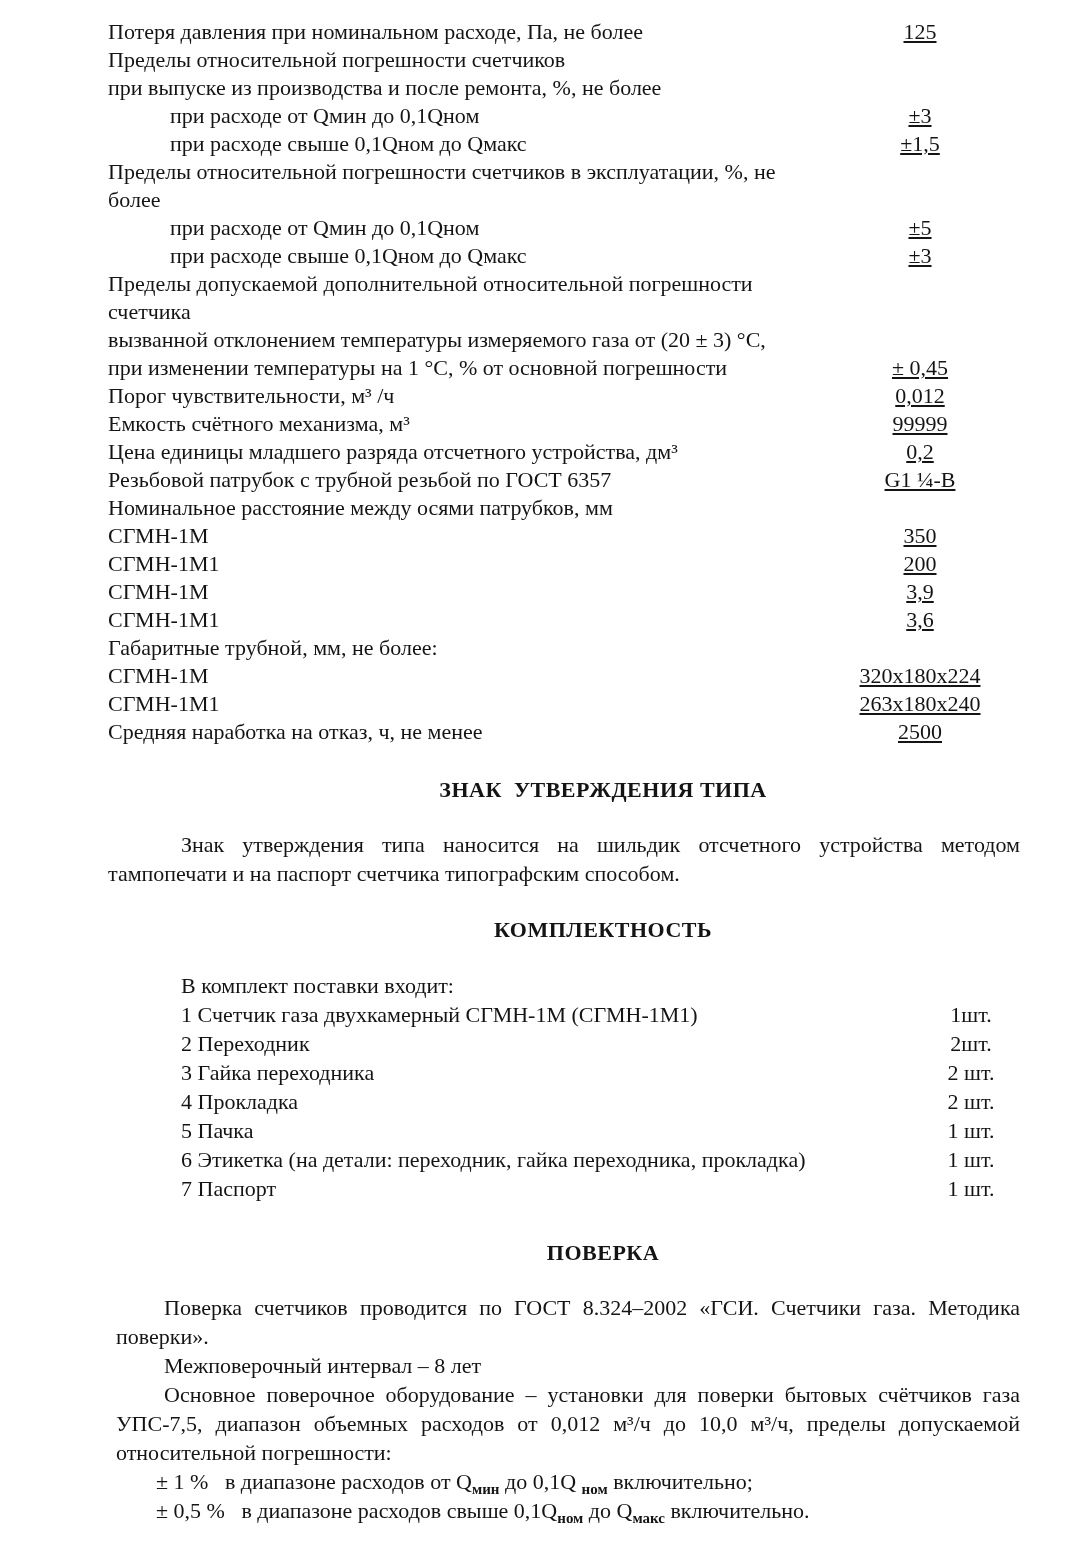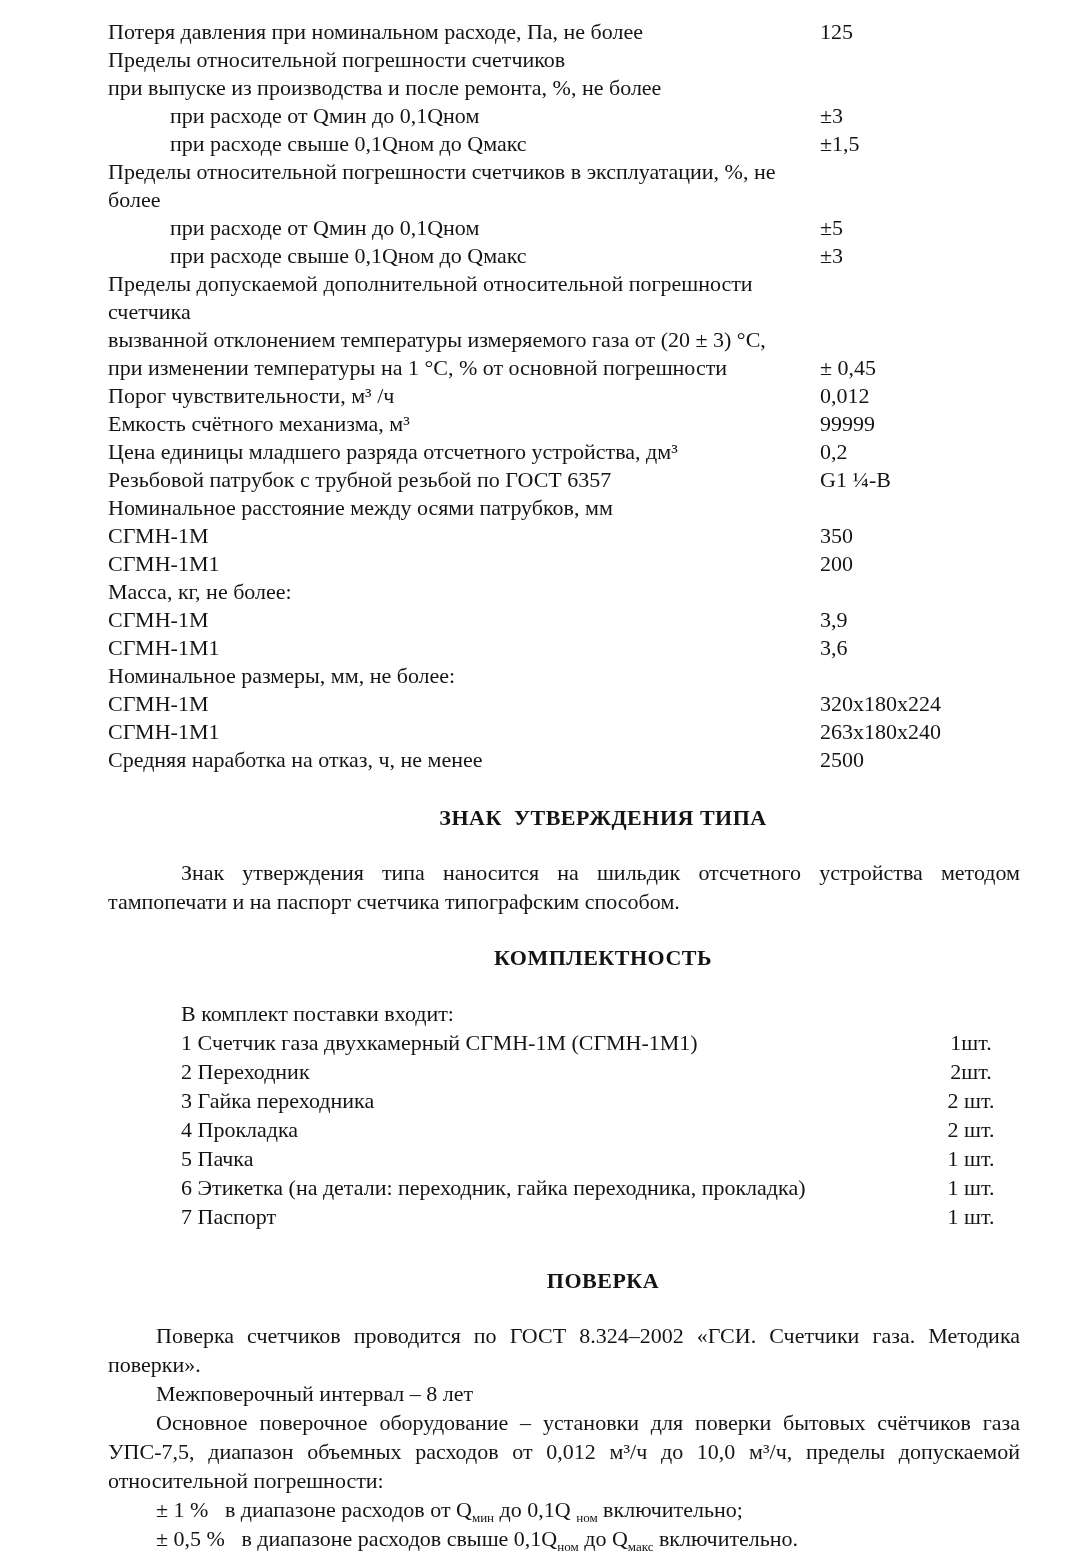--- a/index.html
+++ b/index.html
@@ -26,22 +26,23 @@
     line-height: 28px;
   }
   .spec-row .label {
     flex: 1 1 auto;
     white-space: pre-wrap;
   }
   .spec-row.indent .label { padding-left: 62px; }
   .spec-row .value {
     flex: 0 0 200px;
     width: 200px;
-    text-align: left;
-    white-space: pre-wrap;
+    text-align: center;
+    white-space: pre-wrap;
+    text-decoration: underline;
   }
 
   
   .heading {
     text-align: center;
     font-weight: bold;
     line-height: 28px;
     padding-left: 78px;  
     white-space: pre-wrap;
     letter-spacing: 0.5px;
@@ -51,21 +52,21 @@
   .h-pover { margin-top: 36px; }
 
   
   .para {
     text-align: justify;
     line-height: 29px;
     margin: 0;
   }
   .para.after-head { margin-top: 26px; }
   .indent-lg { text-indent: 73px; }
-  .indent-sm { text-indent: 48px; }
+  .indent-sm { text-indent: 48px; margin-left: 8px; }
 
   
   .comp-intro {
     padding-left: 73px;
     line-height: 29px;
     margin-top: 27px;
   }
   .comp-row {
     display: flex;
     align-items: baseline;
@@ -75,22 +76,23 @@
   .comp-row .name { flex: 1 1 auto; }
   .comp-row .qty  { flex: 0 0 98px; width: 98px; text-align: center; }
 
   
   .tol-line {
     padding-left: 48px;
     line-height: 29px;
     white-space: pre-wrap;
   }
   .tol-line sub {
-    font-size: 13px;
+    font-size: 15px;
     line-height: 0;
+    font-weight: bold;
   }
 </style>
 </head>
 <body>
 
 <div class="page">
 
   <div>
     <div class="spec-row">
       <span class="label">Потеря давления при номинальном расходе, Па, не более</span>
@@ -175,37 +177,33 @@
     <div class="spec-row">
       <span class="label">СГМН-1М</span>
       <span class="value">350</span>
     </div>
 
     <div class="spec-row">
       <span class="label">СГМН-1М1</span>
       <span class="value">200</span>
     </div>
 
-    <div class="spec-row">
-      <span class="label">Масса, кг, не более:</span>
-      <span class="value"></span>
-    </div>
 
     <div class="spec-row">
       <span class="label">СГМН-1М</span>
       <span class="value">3,9</span>
     </div>
 
     <div class="spec-row">
       <span class="label">СГМН-1М1</span>
       <span class="value">3,6</span>
     </div>
 
     <div class="spec-row">
-      <span class="label">Номинальное размеры, мм, не более:</span>
+      <span class="label">Габаритные трубной, мм, не более:</span>
       <span class="value"></span>
     </div>
 
     <div class="spec-row">
       <span class="label">СГМН-1М</span>
       <span class="value">320x180x224</span>
     </div>
 
     <div class="spec-row">
       <span class="label">СГМН-1М1</span>

